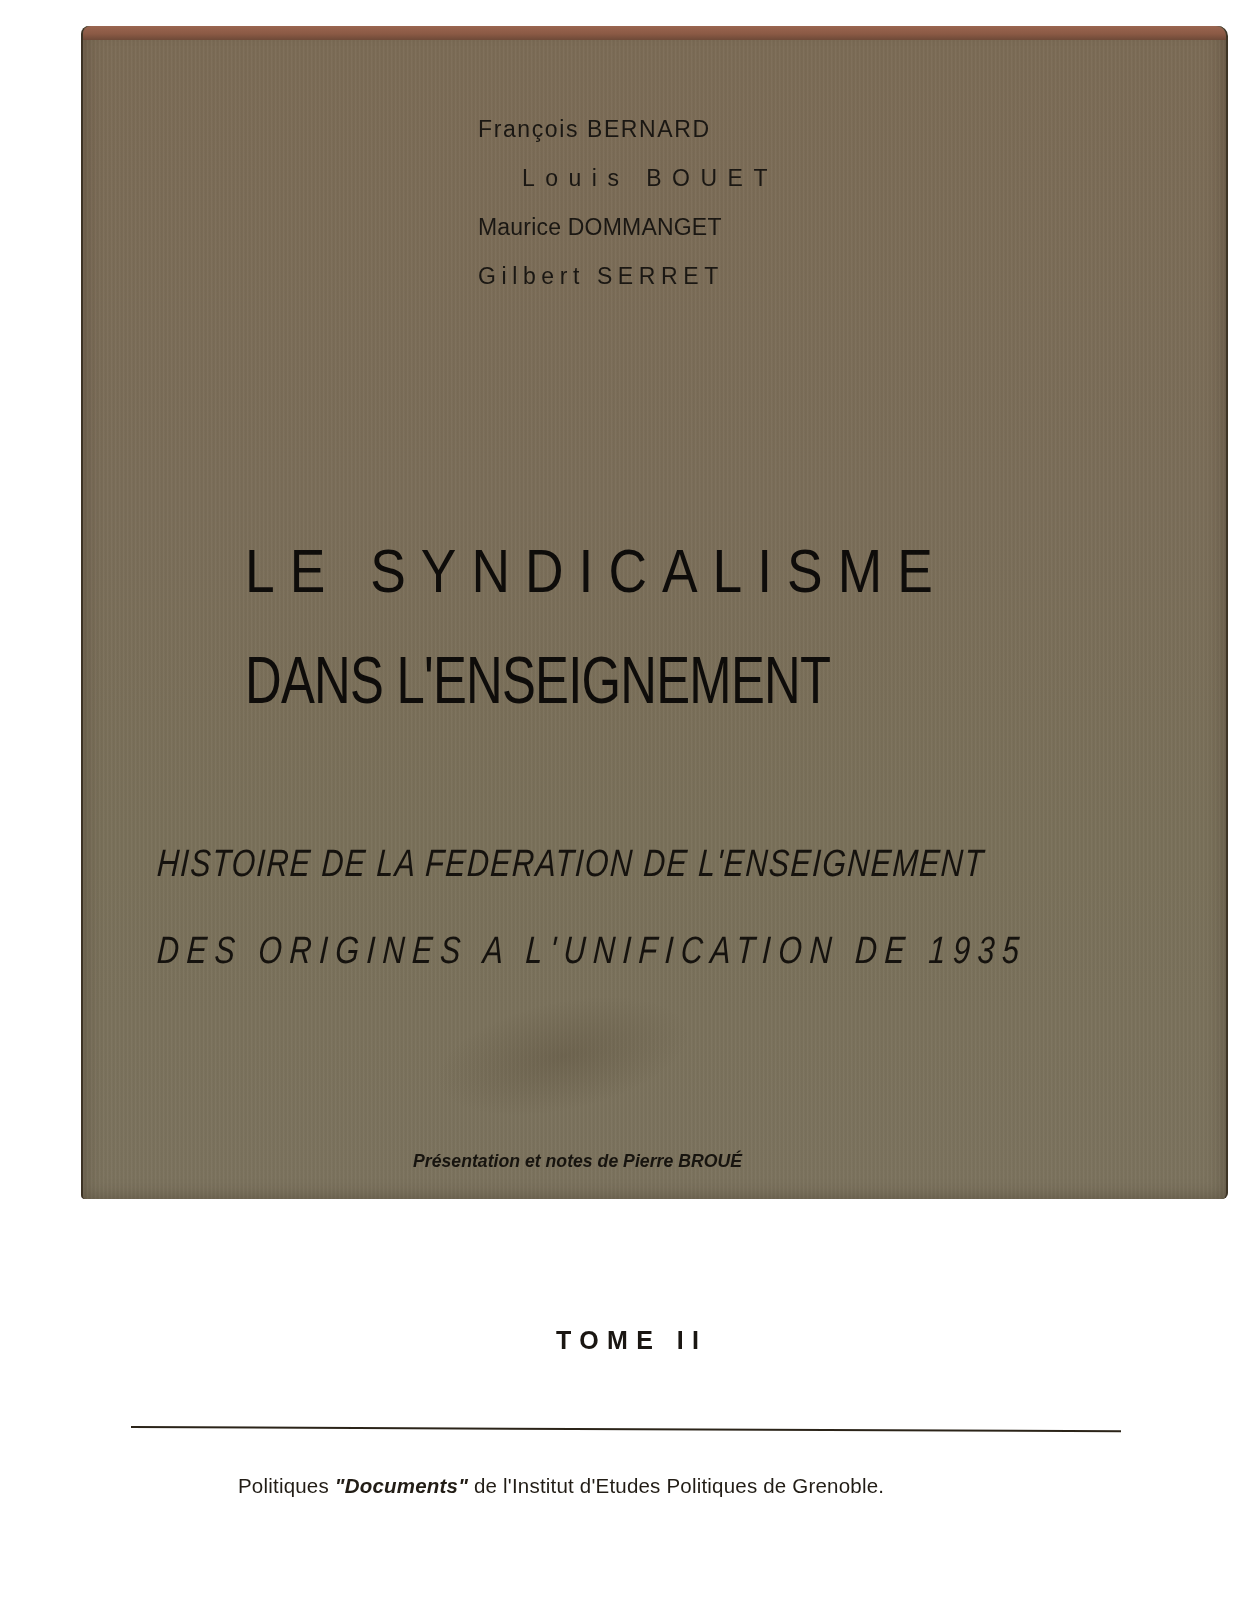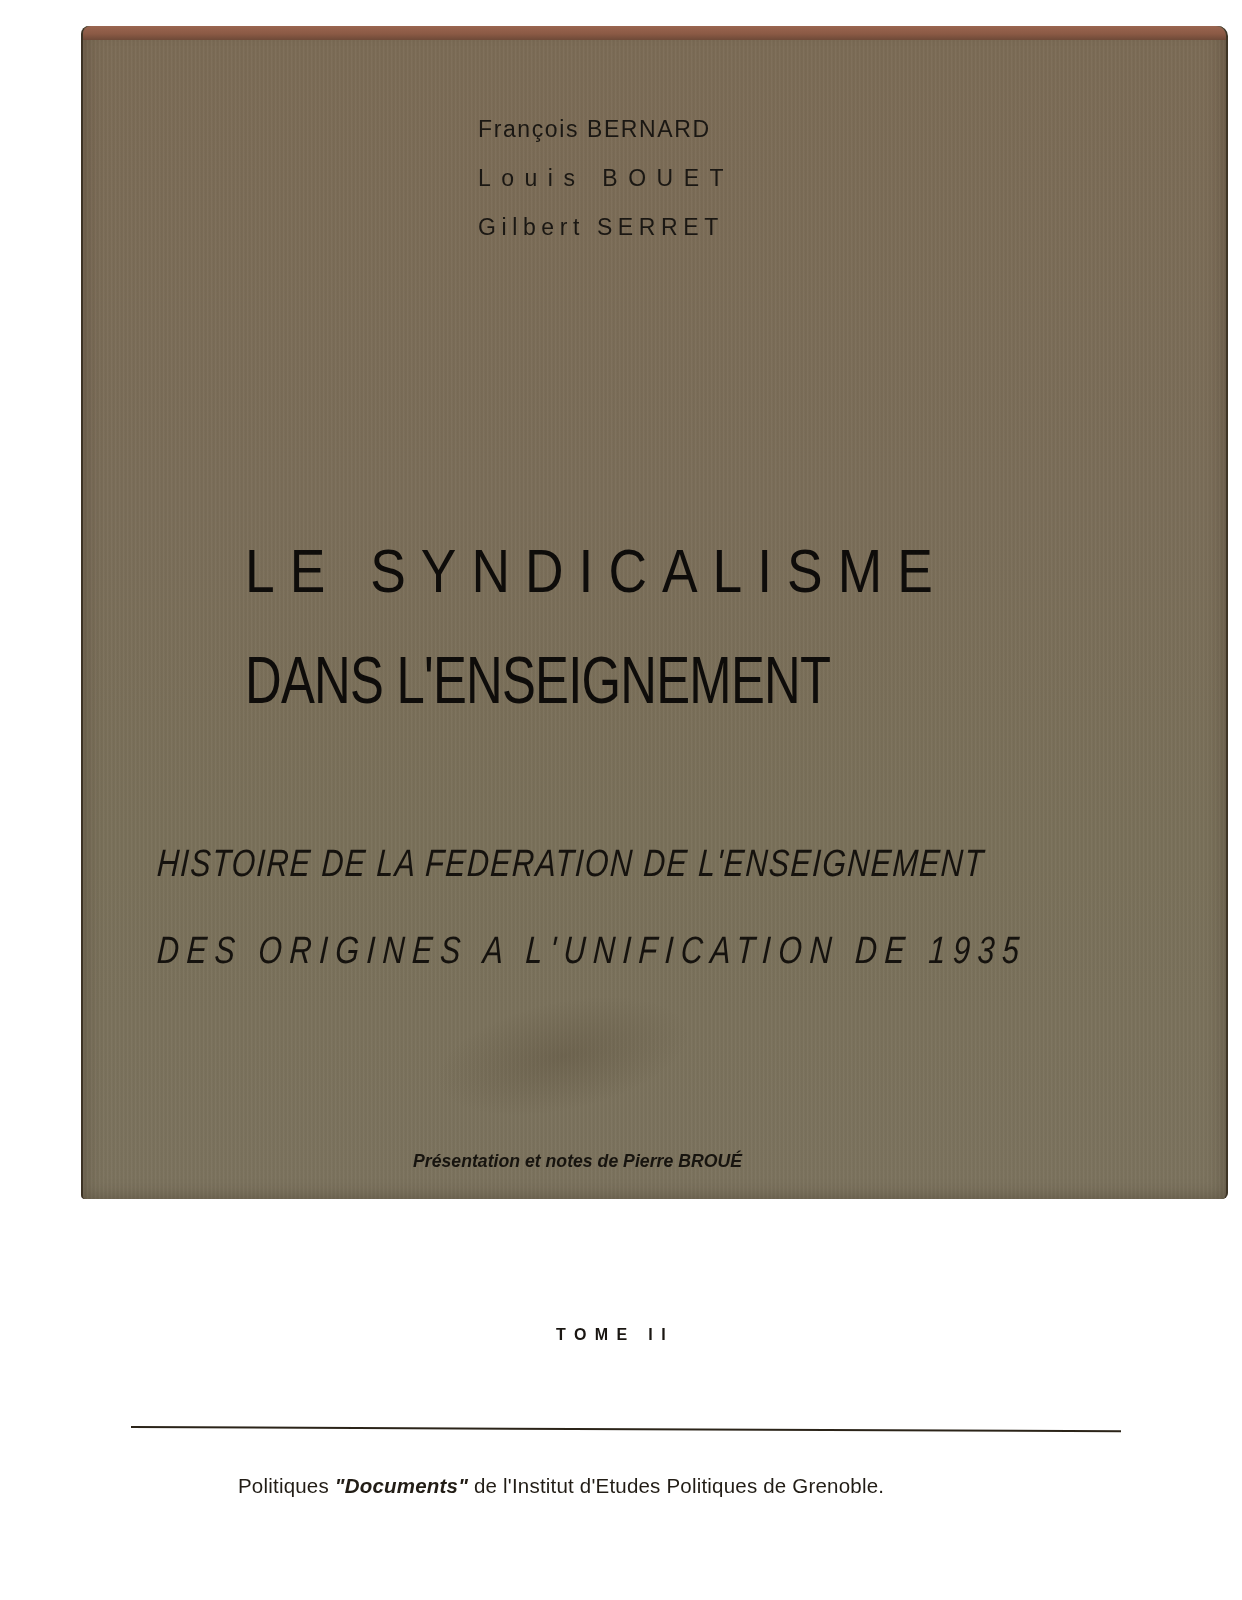--- a/index.html
+++ b/index.html
@@ -24,21 +24,21 @@
     background:linear-gradient(180deg,#9a6550 0%, #8b5a45 55%, #6e4a38 100%);
     border-radius:8px 10px 0 0;
   }
   .authors {
     position:absolute; left:395px; top:88px; width:300px;
   }
   .author {
     font-size:23px; color:#1a1713; height:49px; line-height:30px;
     white-space:nowrap; letter-spacing:1.6px;
   }
-  .author.a2 { letter-spacing:10.5px; }
+  .author.a2 { letter-spacing:10.5px;text-align:right; }
   .author.a3 { letter-spacing:0.2px; }
   .author.a4 { letter-spacing:5.6px; }
   .title {
     position:absolute; left:162px; top:510px; width:800px;
     font-weight:normal; color:#0e0c0a;
   }
   .title .l1 {
     font-size:62px; letter-spacing:17.5px; line-height:70px; white-space:nowrap;
     transform:scaleX(0.86); transform-origin:left center;
   }
@@ -55,21 +55,21 @@
     font-size:38px; line-height:44px; height:87px; white-space:nowrap;
     letter-spacing:1.8px; transform:scaleX(0.80) skewX(-4deg); transform-origin:left center;
     font-weight:normal;
   }
   .subtitle .s2 { letter-spacing:9.5px; }
   .presentation {
     position:absolute; left:330px; top:1124px; font-size:19px; font-weight:bold; font-style:italic;
     color:#17140f; white-space:nowrap; transform:scaleX(0.93); transform-origin:left center;
   }
   .tome {
-    position:absolute; left:473px; top:1300px; font-size:16px; font-weight:bold; color:#1a1612;
+    position:absolute; left:473px; top:1300px; font-size:25px; font-weight:bold; color:#1a1612;
     letter-spacing:8.4px; white-space:nowrap;
   }
   .rule {
     position:absolute; left:48px; top:1400px; width:990px; height:2px; background:#2b2419;
     transform:rotate(0.25deg); transform-origin:left center;
   }
   .footer {
     position:absolute; left:155px; top:1448px; font-size:20.5px; color:#221d16; white-space:nowrap;
     letter-spacing:0.2px;
   }
@@ -82,20 +82,21 @@
 </style>
 </head>
 <body>
 
 <div class="cover">
   <div class="top-edge"></div>
 
   <div class="authors">
     <div class="author a1">François BERNARD</div>
     <div class="author a2">Louis BOUET</div>
+    <div class="author a3">Maurice DOMMANGET</div>
     <div class="author a4">Gilbert SERRET</div>
   </div>
 
   <div class="title">
     <div class="l1">LE SYNDICALISME</div>
     <div class="l2">DANS L'ENSEIGNEMENT</div>
   </div>
 
   <div class="subtitle">
     <div class="s s1">HISTOIRE DE LA FEDERATION DE L'ENSEIGNEMENT</div>

